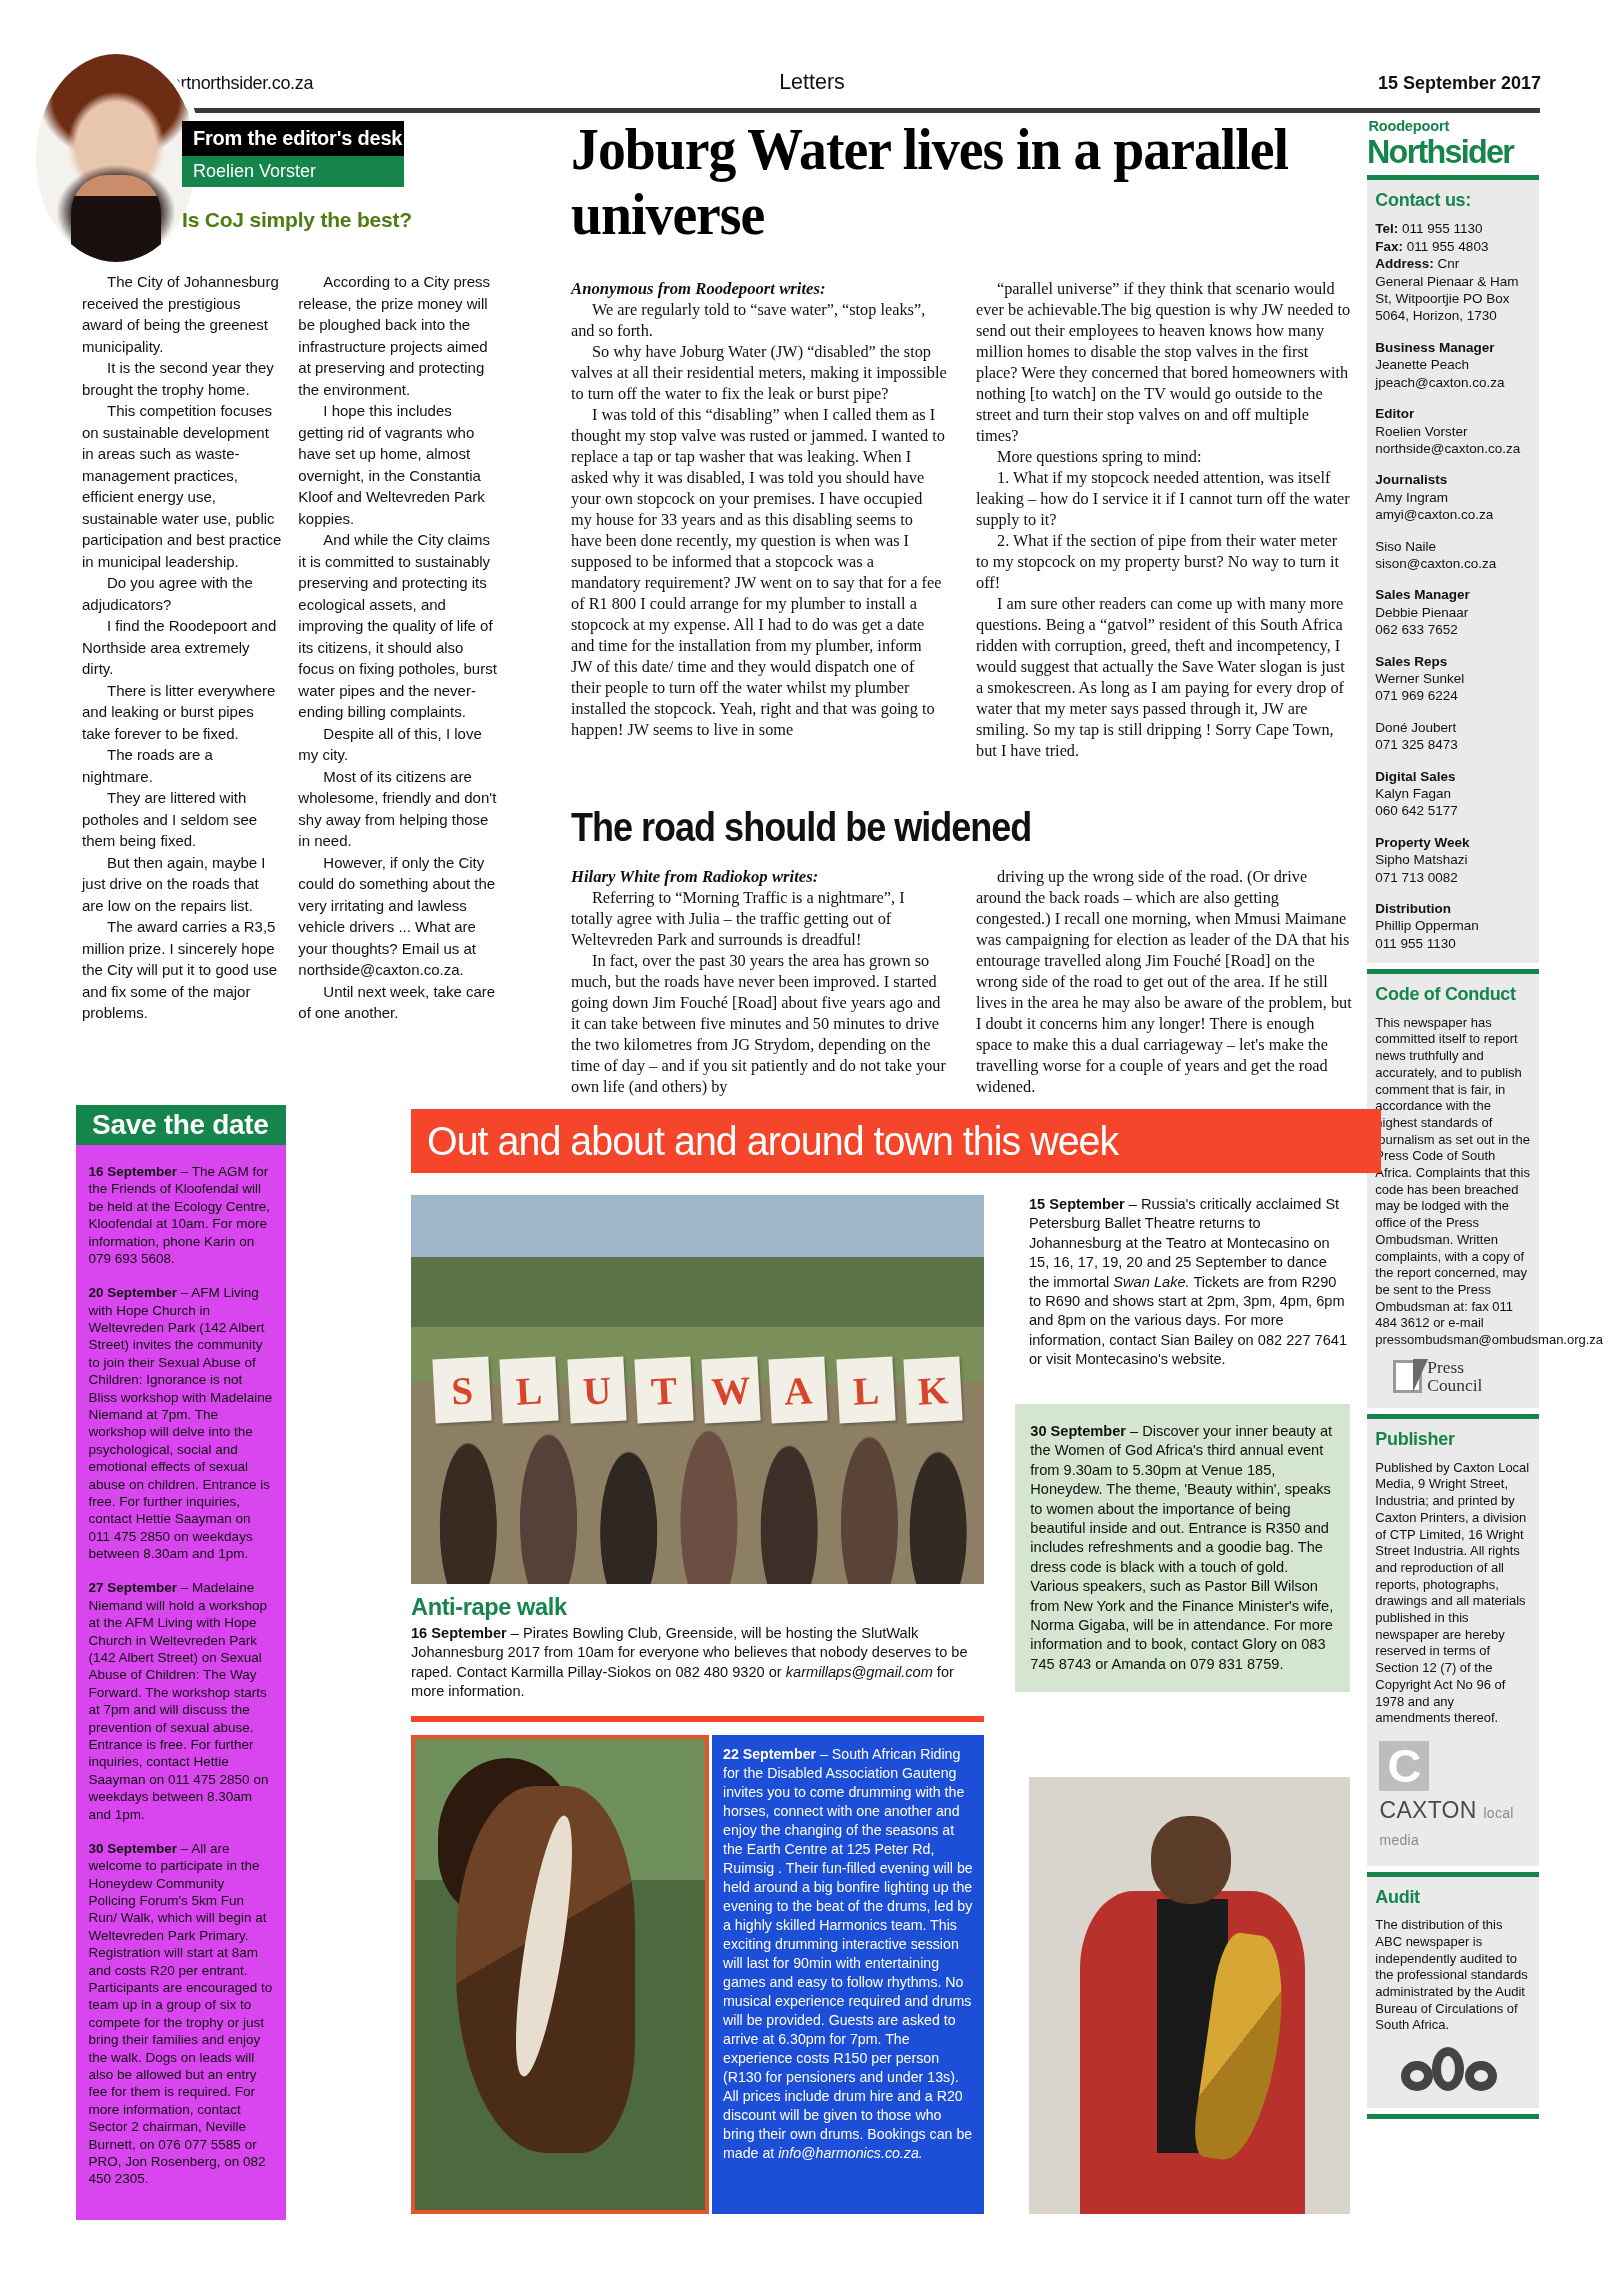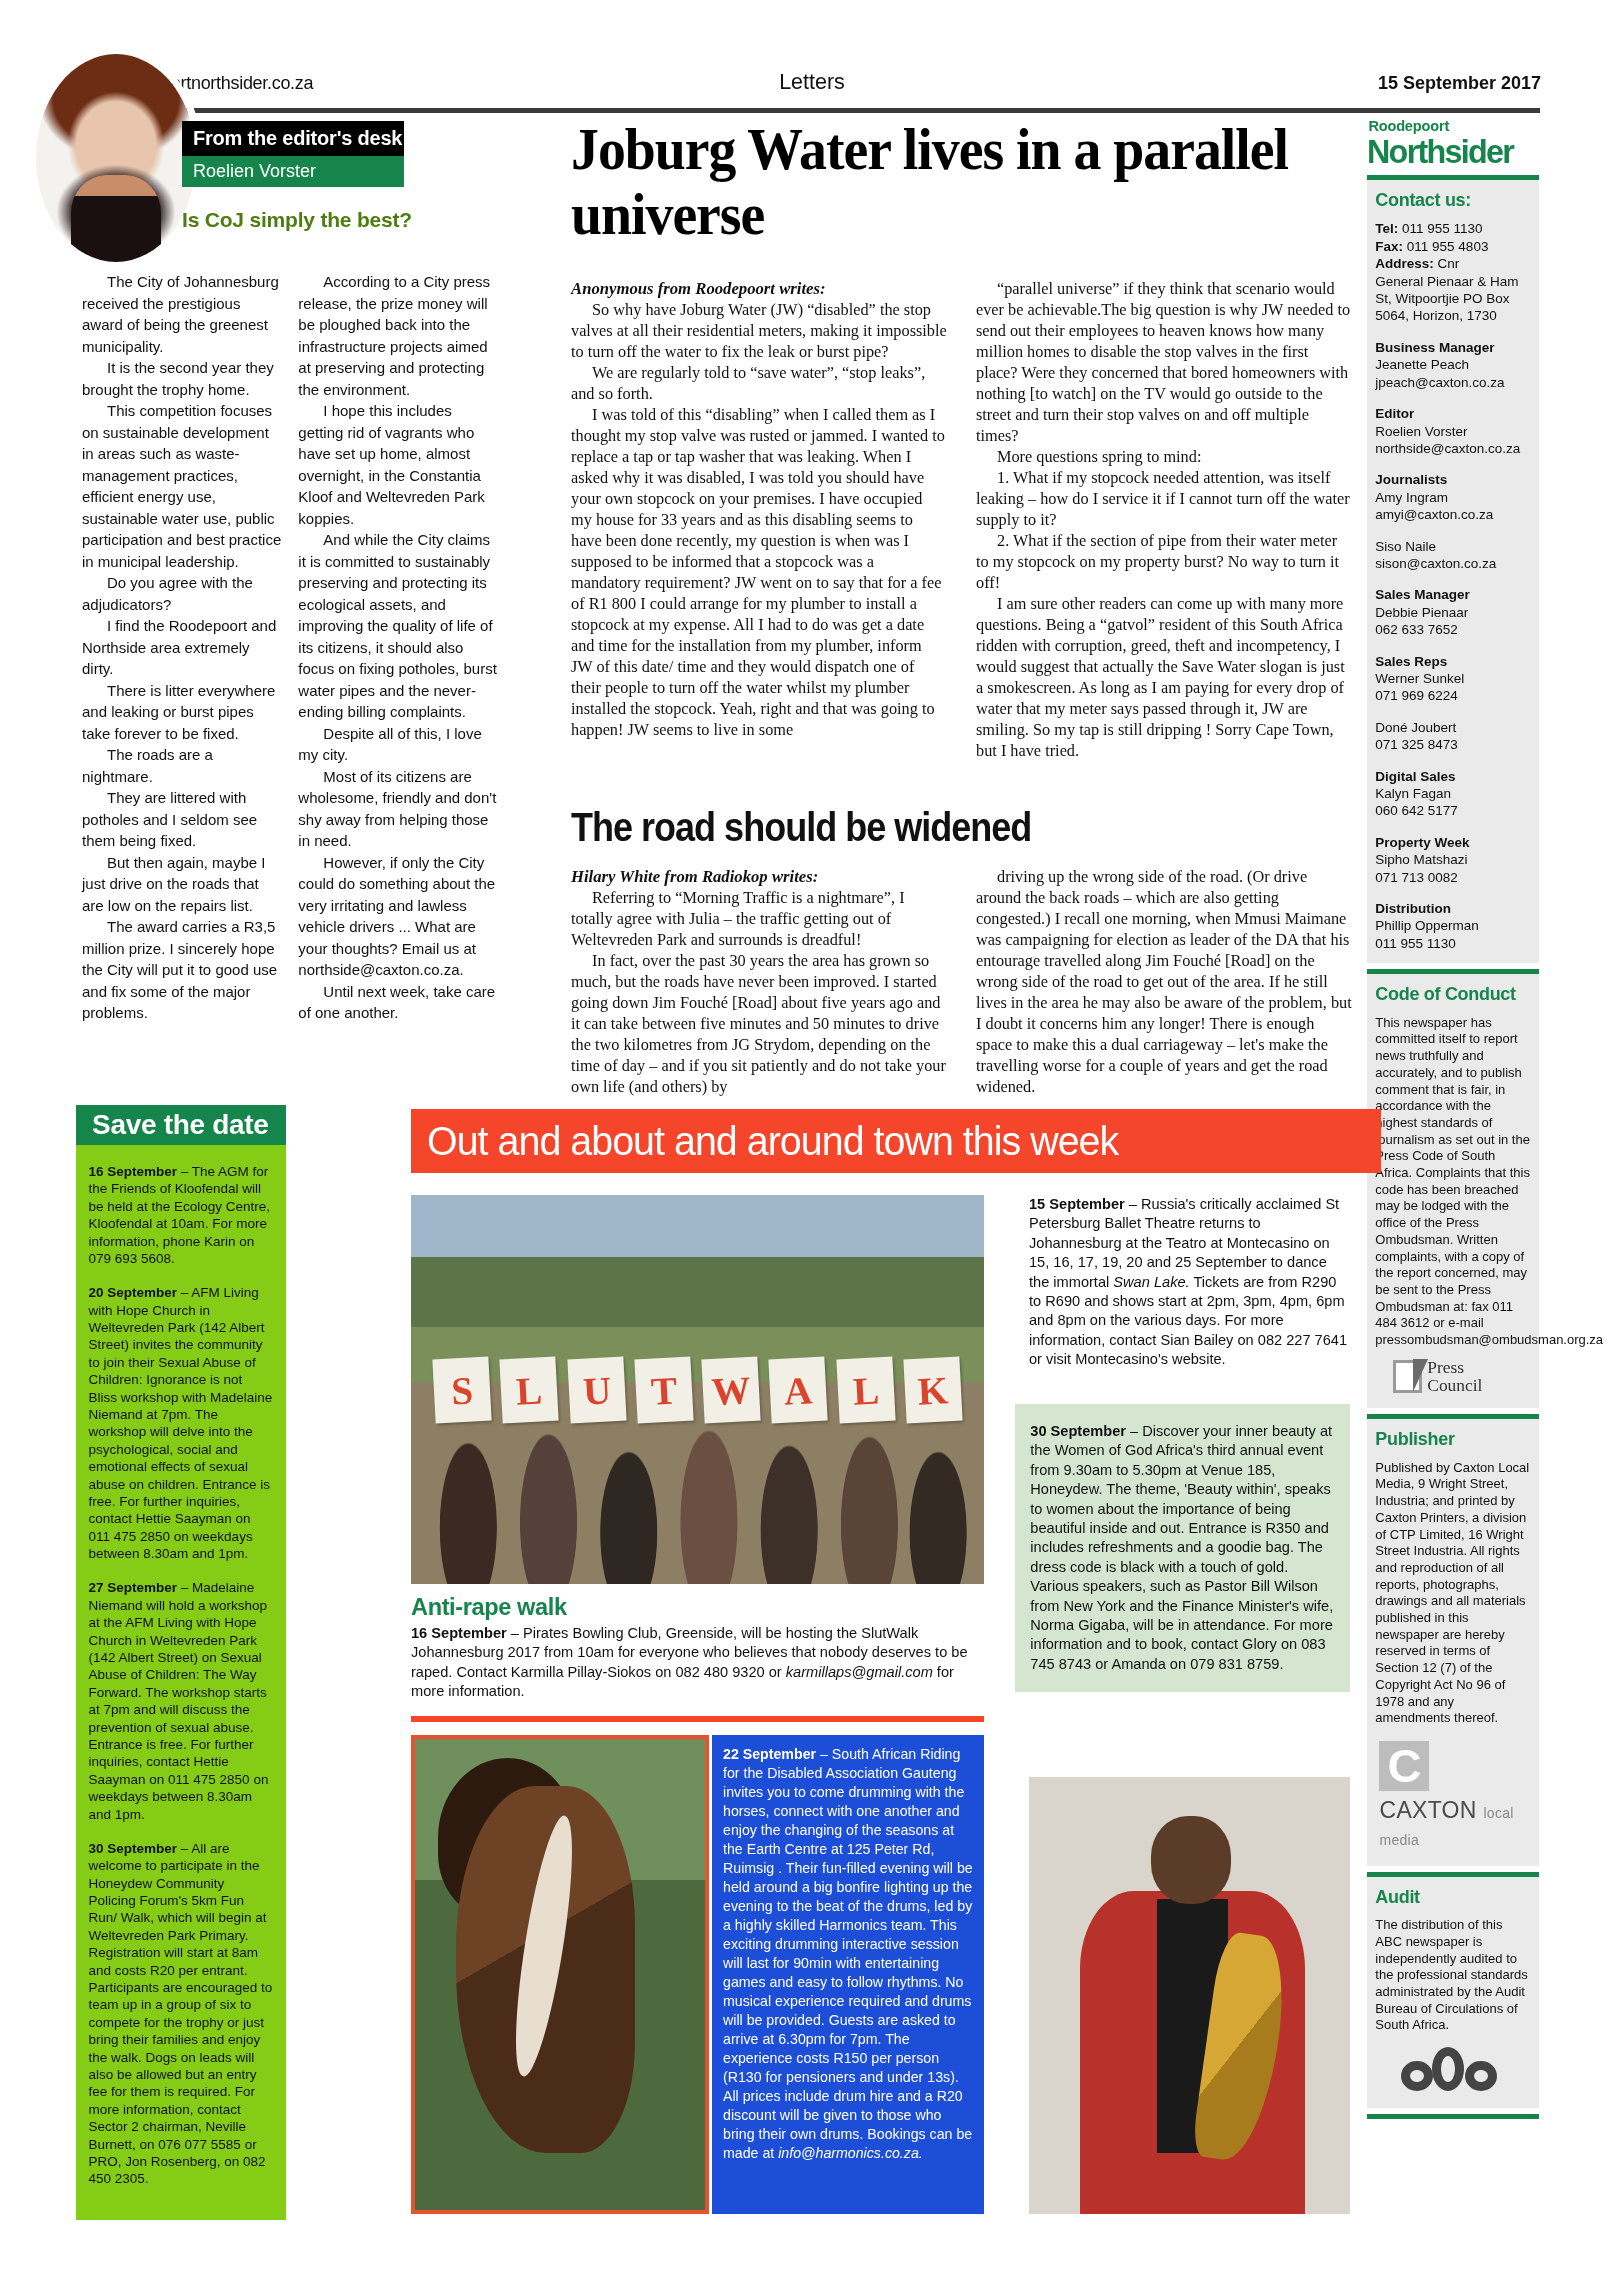--- a/index.html
+++ b/index.html
@@ -97,21 +97,21 @@
   .abc-logo { margin: 9.7px auto 4.2px auto; width: 104px; height: 49px; position: relative; }
   .abc-logo div { position:absolute; border:9px solid #444; border-radius:50%; }
   .abc-a { left:0; top:16.7px; width:32px; height:30.5px; }
   .abc-b { left:30.5px; top:2.8px; width:32px; height:44px; }
   .abc-c { left:64px; top:16.7px; width:32px; height:30.5px; border-right-color:transparent; }
 
   
   .std { position: absolute; left: 76px; top: 1105px; width: 210px; }
   .std-hd { background:#16854c; height:40px; }
   .std-hd span { color:#fff; font-size:28px; font-weight:bold; line-height:40px; padding-left:16px; display:block; letter-spacing:-0.3px;}
-  .std-body { background:#84cc16; padding: 18px 12.5px 15.3px 12.5px; font-size:13.5px; line-height:17.4px; color:#111; }
+  .std-body { background:#d946ef; padding: 18px 12.5px 15.3px 12.5px; font-size:13.5px; line-height:17.4px; color:#111; }
   .std-body p { margin-bottom: 16.7px; }
   .std-body b { font-weight: bold; }
 
   
   .oab { position: absolute; left: 411px; top: 1109px; width: 970px; height: 64px; background: #f5452b; }
   .oab span { color:#fff; font-size:41px; line-height:64px; padding-left:16.7px; display:block;
               letter-spacing:-1px; transform: scaleX(.96); transform-origin:left; }
 
   
   .walk-photo { position:absolute; left:411px; top:1195px; width:573px; height:389px; overflow:hidden;
@@ -216,22 +216,22 @@
         <p>Most of its citizens are wholesome, friendly and don't shy away from helping those in need.</p>
         <p>However, if only the City could do something about the very irritating and lawless vehicle drivers ... What are your thoughts? Email us at northside@caxton.co.za.</p>
         <p>Until next week, take care of one another.</p>
       </div>
   </div>
 
   <div class="headline">Joburg Water lives in a parallel universe</div>
   <div class="art-cols">
     <div class="art-col" id="a1c1">
         <p class="lead">Anonymous from Roodepoort writes:</p>
+        <p>We are regularly told to “save water”, “stop leaks”, and so forth.</p>
         <p>So why have Joburg Water (JW) “disabled” the stop valves at all their residential meters, making it impossible to turn off the water to fix the leak or burst pipe?</p>
-        <p>We are regularly told to “save water”, “stop leaks”, and so forth.</p>
         <p>I was told of this “disabling” when I called them as I thought my stop valve was rusted or jammed. I wanted to replace a tap or tap washer that was leaking. When I asked why it was disabled, I was told you should have your own stopcock on your premises. I have occupied my house for 33 years and as this disabling seems to have been done recently, my question is when was I supposed to be informed that a stopcock was a mandatory requirement? JW went on to say that for a fee of R1 800 I could arrange for my plumber to install a stopcock at my expense. All I had to do was get a date and time for the installation from my plumber, inform JW of this date/ time and they would dispatch one of their people to turn off the water whilst my plumber installed the stopcock. Yeah, right and that was going to happen! JW seems to live in some</p>
       </div>
     <div class="art-col" id="a1c2">
         <p>“parallel universe” if they think that scenario would ever be achievable.The big question is why JW needed to send out their employees to heaven knows how many million homes to disable the stop valves in the first place? Were they concerned that bored homeowners with nothing [to watch] on the TV would go outside to the street and turn their stop valves on and off multiple times?</p>
         <p>More questions spring to mind:</p>
         <p>1. What if my stopcock needed attention, was itself leaking – how do I service it if I cannot turn off the water supply to it?</p>
         <p>2. What if the section of pipe from their water meter to my stopcock on my property burst? No way to turn it off!</p>
         <p>I am sure other readers can come up with many more questions. Being a “gatvol” resident of this South Africa ridden with corruption, greed, theft and incompetency, I would suggest that actually the Save Water slogan is just a smokescreen. As long as I am paying for every drop of water that my meter says passed through it, JW are smiling. So my tap is still dripping ! Sorry Cape Town, but I have tried.</p>
       </div>
   </div>

